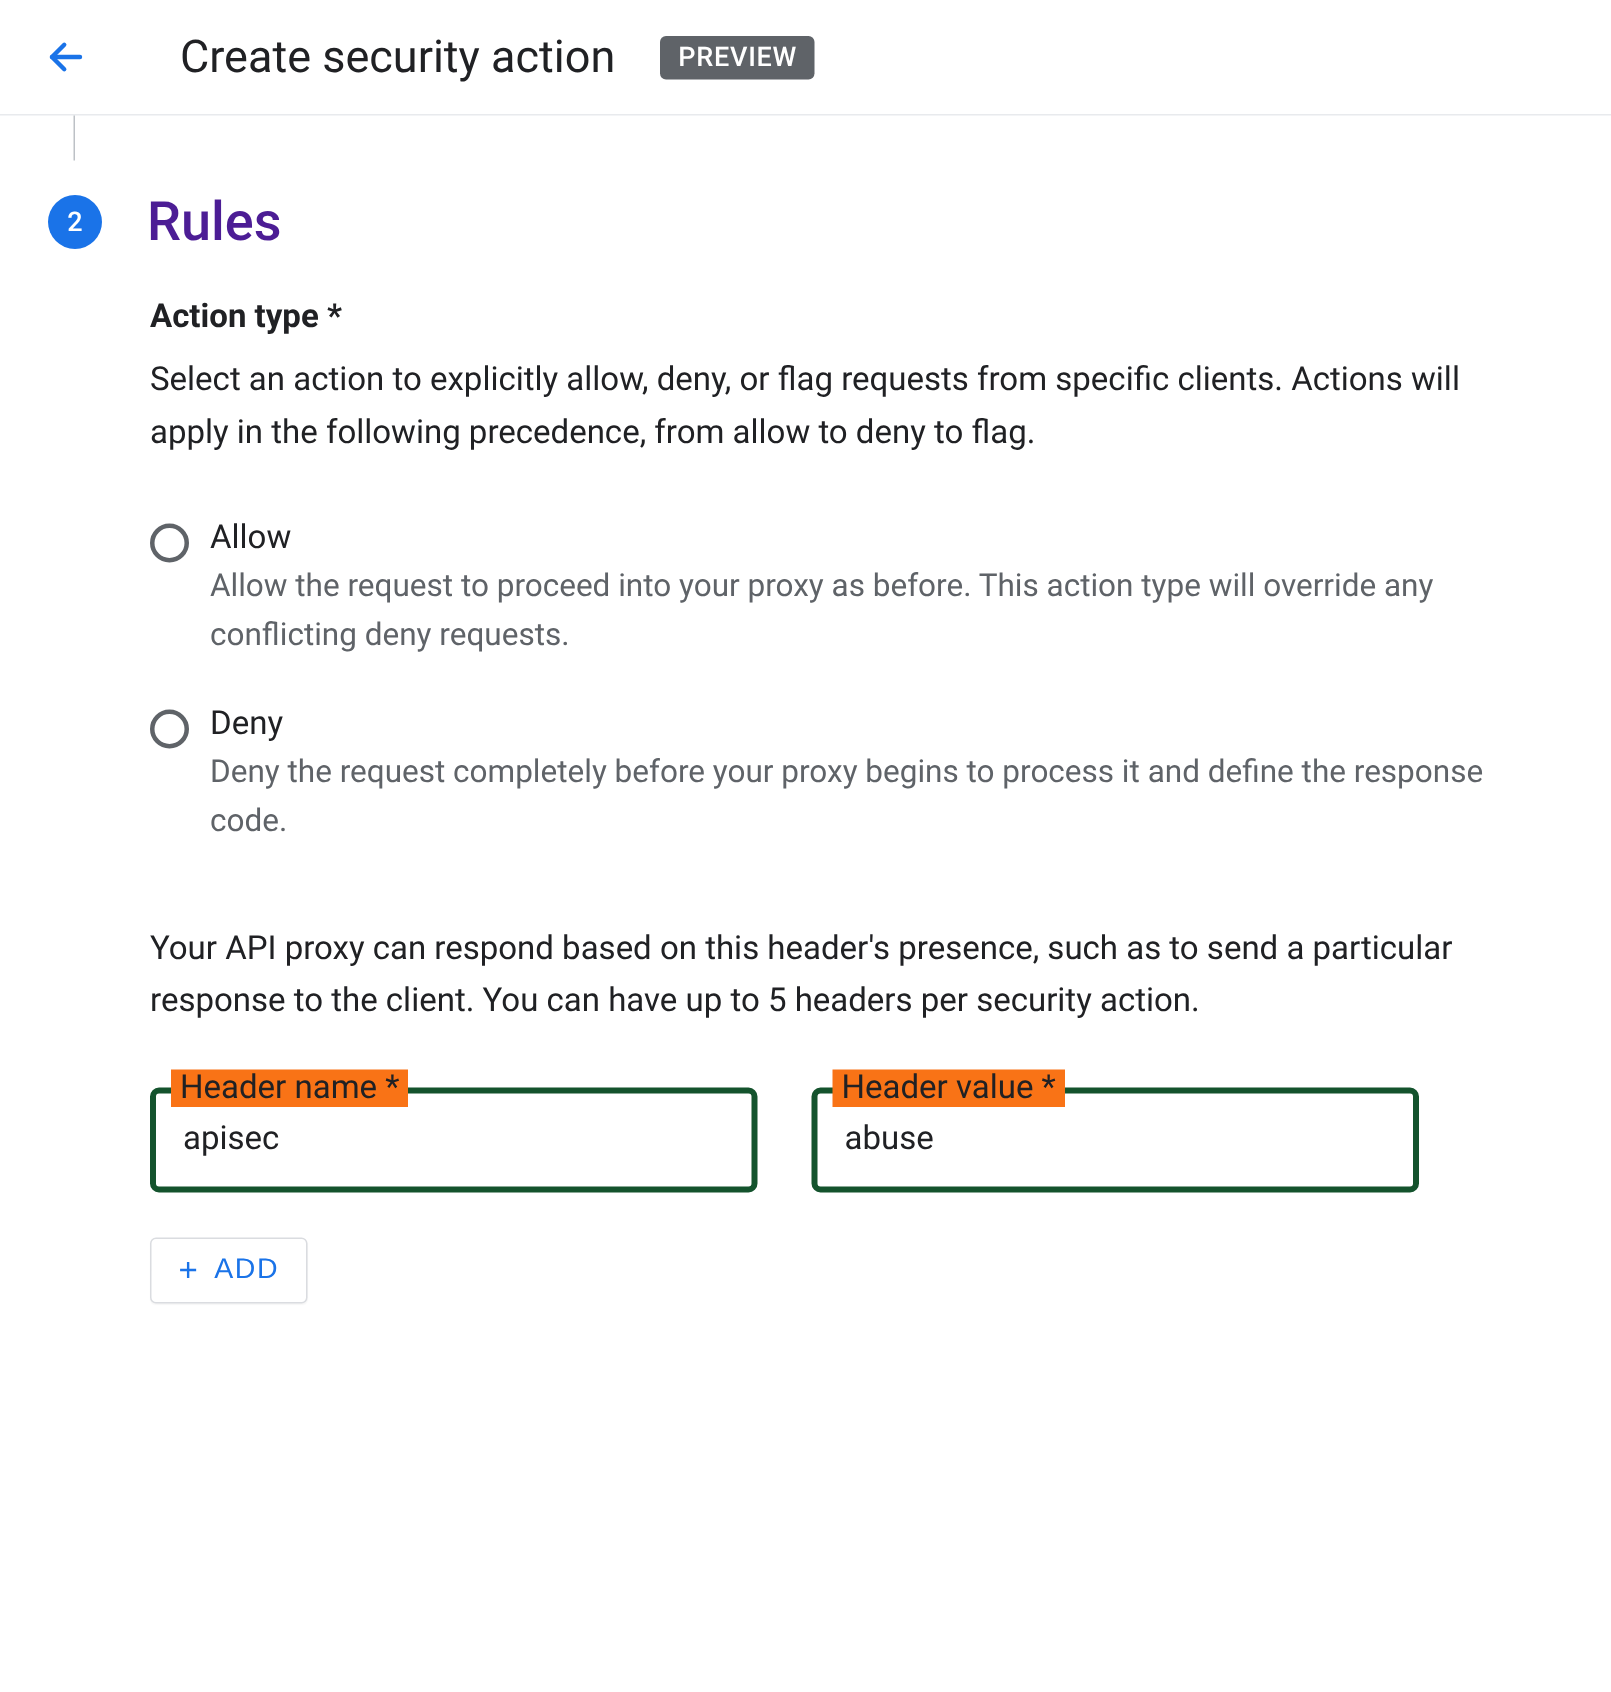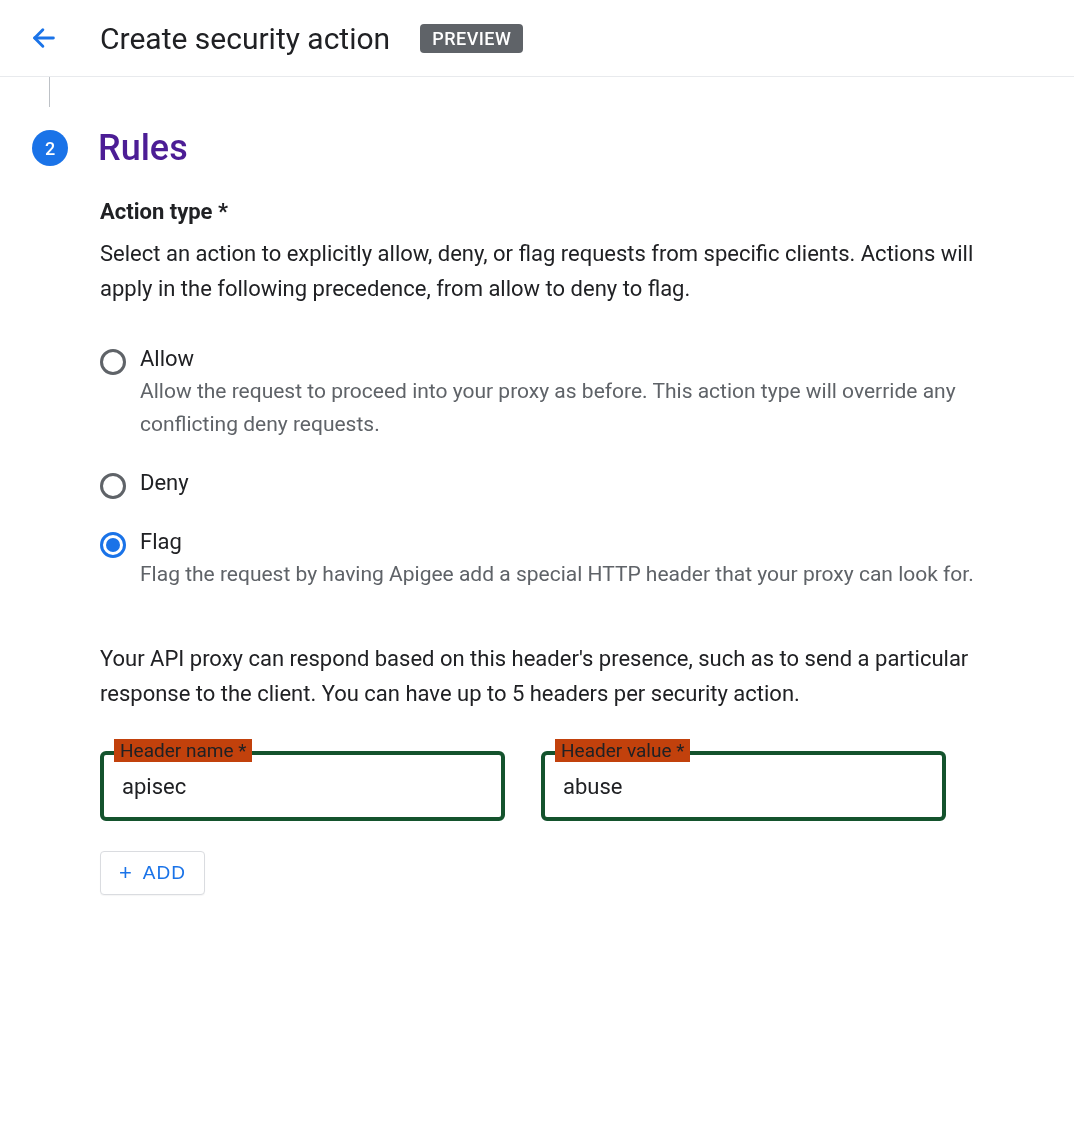--- a/index.html
+++ b/index.html
@@ -27,21 +27,21 @@
     border-radius: 50%;
   }
   .back-btn svg {
     width: 28px;
     height: 28px;
   }
   .header-title {
     font-size: 30px;
     font-weight: 400;
     color: #202124;
-    margin-left: 16px;
+    margin-left: 36px;
   }
   .preview-badge {
     background: #5f6368;
     color: #fff;
     font-size: 18px;
     font-weight: 500;
     padding: 4px 12px;
     border-radius: 4px;
     margin-left: 10px;
     letter-spacing: 0.5px;
@@ -152,23 +152,23 @@
     margin-bottom: 30px;
   }
   .outlined-field {
     position: relative;
     width: 405px;
   }
   .outlined-field label {
     position: absolute;
     top: -12px;
     left: 14px;
-    background: #c2410c;
+    background: #f97316;
     padding: 0 6px;
-    font-size: 19px;
+    font-size: 22px;
     color: #202124;
     font-weight: 400;
   }
   .outlined-field input {
     width: 100%;
     height: 70px;
     border: 4px solid #14532d;
     border-radius: 6px;
     padding: 0 18px;
     font-size: 22px;
@@ -231,30 +231,24 @@
         <div class="radio-text">
           <div class="radio-title">Allow</div>
           <div class="radio-desc">Allow the request to proceed into your proxy as before. This action type will override any conflicting deny requests.</div>
         </div>
       </div>
 
       <div class="radio-option">
         <div class="radio-control"></div>
         <div class="radio-text">
           <div class="radio-title">Deny</div>
+          <div class="radio-desc">Deny the request completely before your proxy begins to process it and define the response code.</div>
         </div>
       </div>
 
-      <div class="radio-option">
-        <div class="radio-control selected"></div>
-        <div class="radio-text">
-          <div class="radio-title">Flag</div>
-          <div class="radio-desc">Flag the request by having Apigee add a special HTTP header that your proxy can look for.</div>
-        </div>
-      </div>
 
     </div>
 
     <div class="field-desc">Your API proxy can respond based on this header's presence, such as to send a particular response to the client. You can have up to 5 headers per security action.</div>
 
     <div class="header-inputs">
       <div class="outlined-field">
         <label>Header name *</label>
         <input type="text" value="apisec" style="">
       </div>

